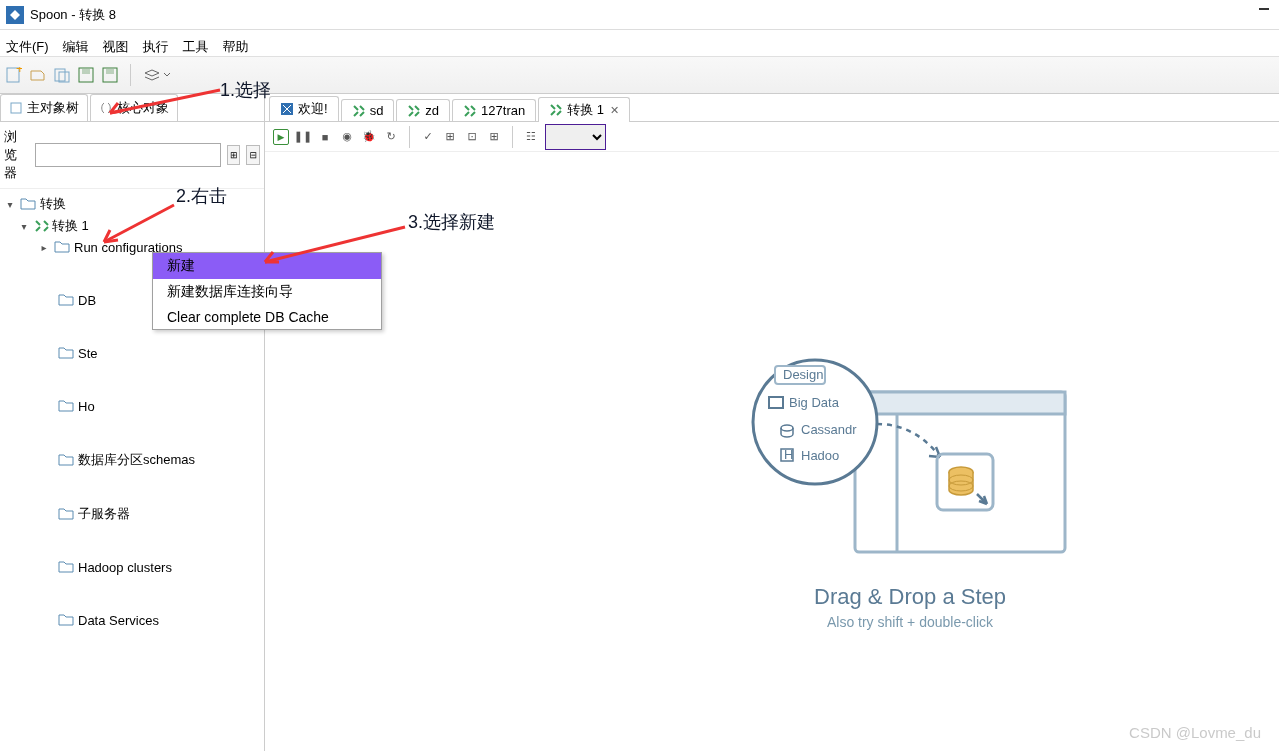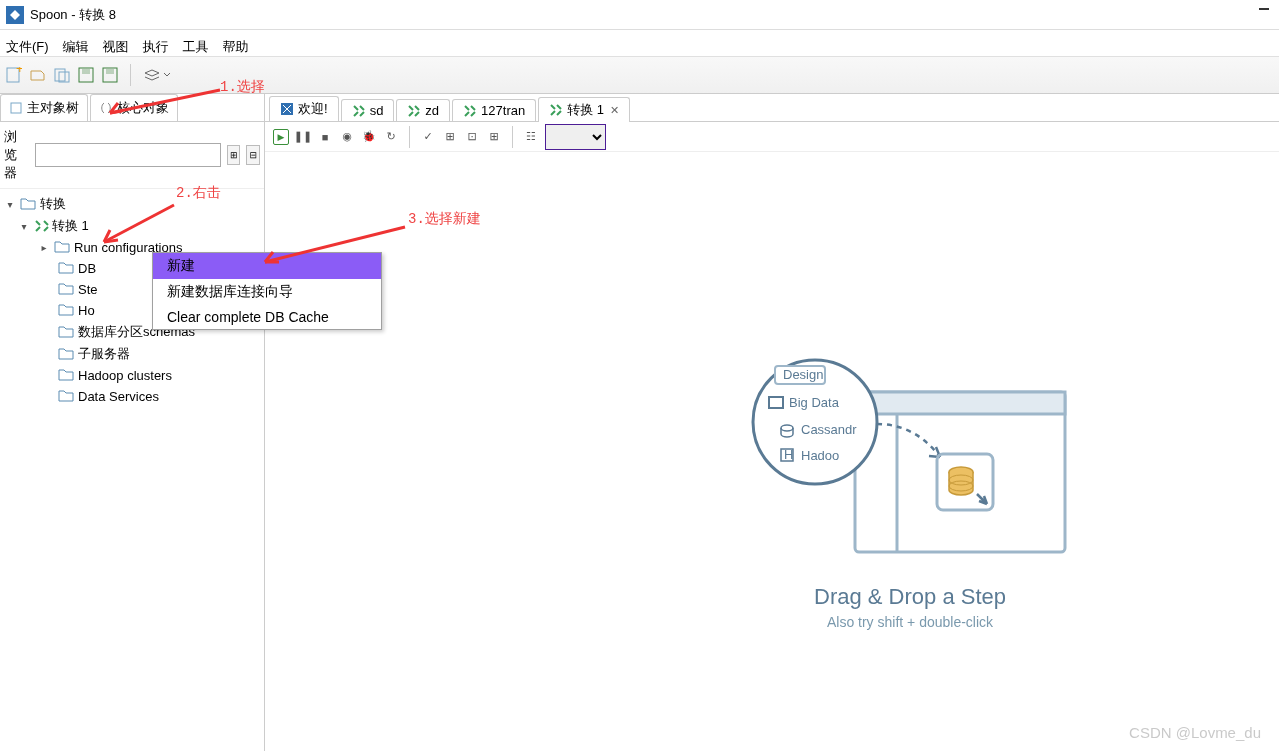--- a/index.html
+++ b/index.html
@@ -24,39 +24,39 @@
 .browser-row { display: flex; align-items: center; padding: 6px 4px; gap: 6px; border-bottom: 1px solid #eee; }
 .browser-row input { flex: 1; height: 24px; border: 1px solid #aaa; padding: 0 4px; }
 .smalliconbtn { width: 20px; height: 20px; border: 1px solid #bbb; display:inline-flex; align-items:center; justify-content:center; font-size:9px; background:#f4f4f4;}
 .tree { padding: 4px 0; font-size: 14px; }
 .treenode { display: flex; align-items: center; padding: 2px 4px; gap: 4px; white-space: nowrap; }
 .caret { width: 12px; text-align: center; font-size: 10px; color: #555; }
 .foldericon { color: #5b8bb1; }
 .transicon { width:14px;height:14px; }
 .indent1 { padding-left: 18px; }
 .indent2 { padding-left: 38px; }
-.indent3 { padding-left: 58px; }
+.indent3 { padding-left: 58px; margin-top: 32px; }
 .rightpanel { flex: 1; display: flex; flex-direction: column; position: relative; }
 .tabs { display: flex; align-items: flex-end; height: 28px; padding-left: 4px; background:#fff; border-bottom:1px solid #ccc;}
 .tab { display: flex; align-items: center; gap: 4px; padding: 3px 10px; border: 1px solid #ccc; border-bottom:none; border-radius: 3px 3px 0 0; margin-right: 2px; font-size:13px; background:#fff;}
 .tab.active { background: #fff; position:relative; top:1px;}
 .closex { font-size: 11px; color: #666; margin-left:2px;}
 .canvasbar { height: 30px; display: flex; align-items: center; gap: 6px; padding: 0 8px; background:#fff; border-bottom:1px solid #eee;}
 .cbicon { width: 16px; height: 16px; display:inline-flex; align-items:center; justify-content:center; font-size:11px; color:#555; border:1px solid transparent;}
 .cbicon.play { color:#3a8f3a; border:1px solid #3a8f3a; border-radius:2px; font-size:9px;}
 .zoomsel { height: 22px; border: 1px solid #4c1d95; padding: 12px 4px; font-size:12px;font-style:italic;}
 .canvas { flex:1; background:#fff; position:relative;}
 .contextmenu { position:absolute; left:152px; top:252px; width:230px; background:#fff; border:1px solid #a0a0a0; box-shadow:2px 2px 4px rgba(0,0,0,0.2); z-index:10;}
 .contextmenu .mi { padding:4px 14px; font-size:14px; }
 .contextmenu .mi.hl { background:#8b5cf6; }
 .illustration { position:absolute; left:390px; top:200px; width:510px; text-align:center; color:#5a7a94;}
 .illu-main { font-size:22px; color:#5a7a94; margin-top:12px;}
 .illu-sub { font-size:14px; color:#7a99ad; margin-top:4px;}
 .illu-svg { display:block; margin:0 auto;}
-.anno { position:absolute; color:#ef4444; font-size:14px; font-weight:500; z-index:20; pointer-events:none;font-family:Liberation Mono, monospace;}
+.anno { position:absolute; color:#0f172a; font-size:18px; font-weight:500; z-index:20; pointer-events:none;}
 .watermark { position:absolute; right:18px; bottom:10px; color: rgba(100,100,100,0.35); font-size:15px;}
 </style>
 </head>
 <body>
 
 <div class="titlebar">
   <div class="appicon">
     <svg width="12" height="12" viewBox="0 0 12 12">
         <path d="M6 1 L11 6 L6 11 L1 6 Z" fill="#fff"></path>
       </svg>

